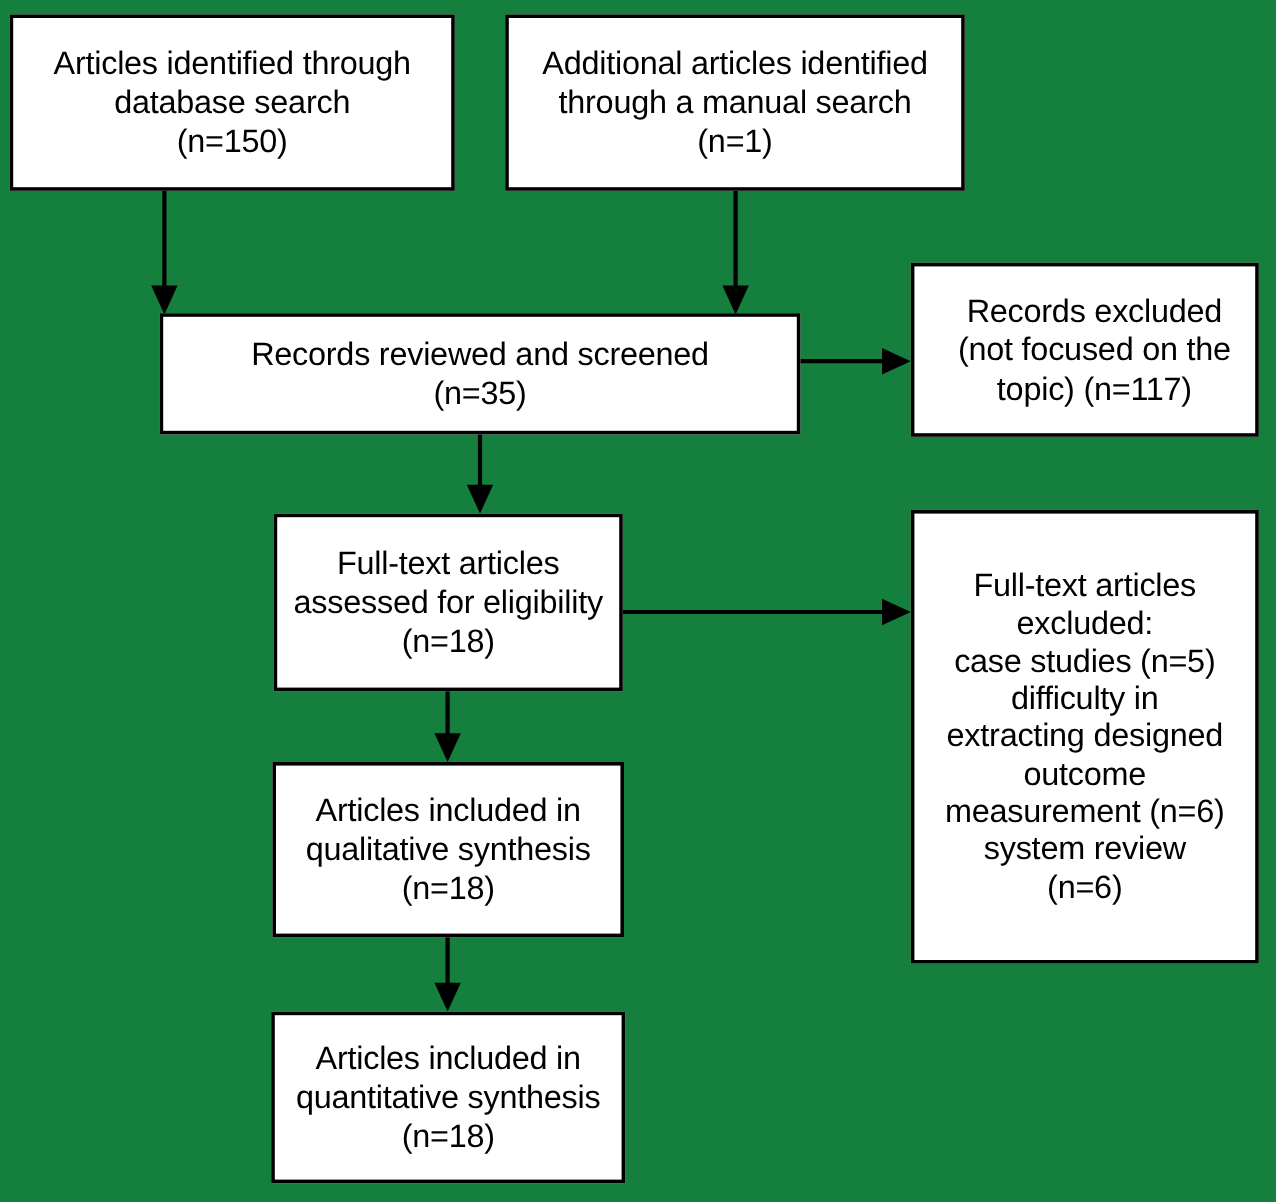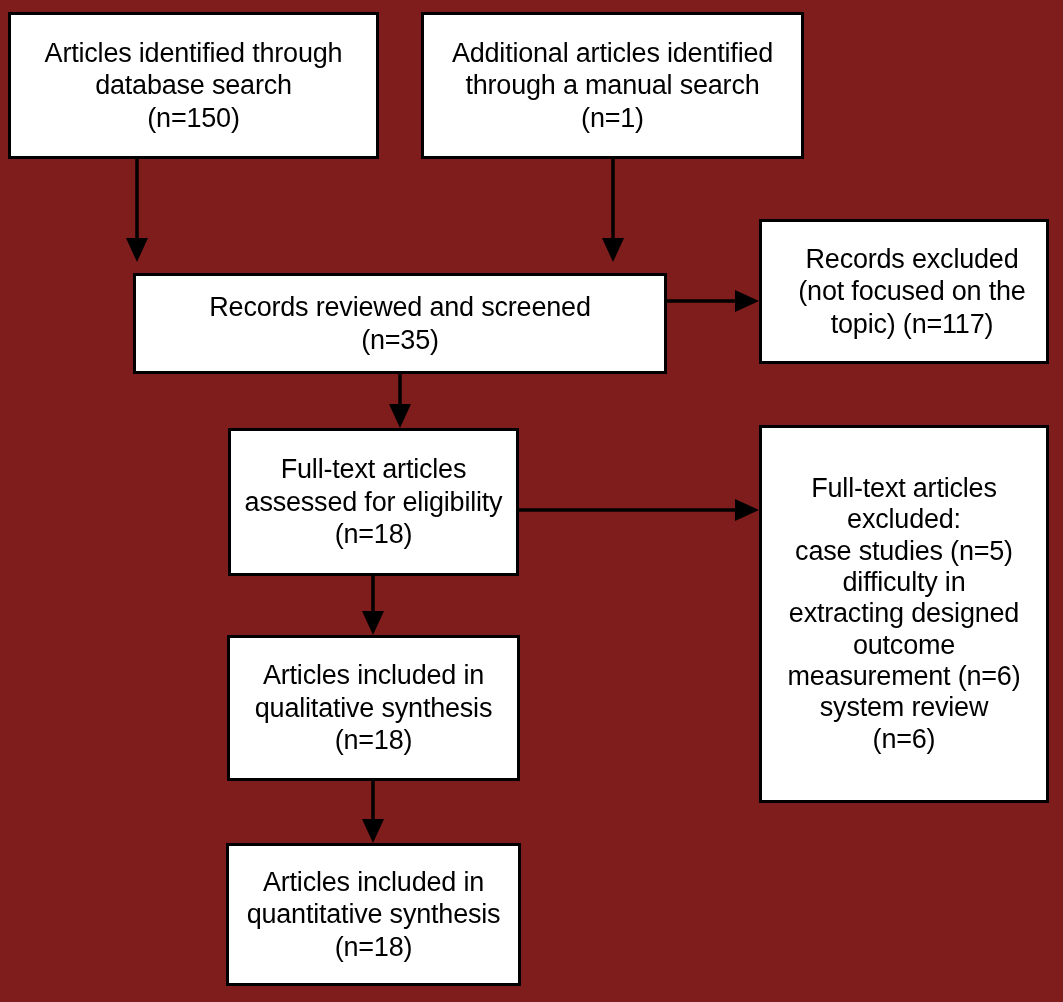--- a/index.html
+++ b/index.html
@@ -9,21 +9,21 @@
     background: #ffffff;
   }
   body {
     font-family: "Liberation Sans", sans-serif;
     -webkit-font-smoothing: antialiased;
   }
   #diagram-root {
     position: relative;
     width: 1063px;
     height: 1002px;
-    background: #7f1d1d;
+    background: #15803d;
     overflow: hidden;
   }
   .flow-box {
     position: absolute;
     box-sizing: border-box;
     background: #ffffff;
     border: 3px solid #000000;
     display: flex;
     align-items: center;
     justify-content: center;
@@ -109,21 +109,21 @@
 database search
 (n=150)</span>
   </div>
 
   <div class="flow-box" style="left:421px; top:12px; width:383px; height:147px;">
     <span class="box-text">Additional articles identified
 through a manual search
 (n=1)</span>
   </div>
 
-  <div class="flow-box" style="left:133px; top:273px; width:534px; height:101px;">
+  <div class="flow-box" style="left:133px; top:261px; width:534px; height:101px;">
     <span class="box-text">Records reviewed and screened
 (n=35)</span>
   </div>
 
   <div class="flow-box" style="left:759px; top:219px; width:290px; height:145px;padding-left:16px;">
     <span class="box-text">Records excluded
 (not focused on the
 topic) (n=117)</span>
   </div>
 

